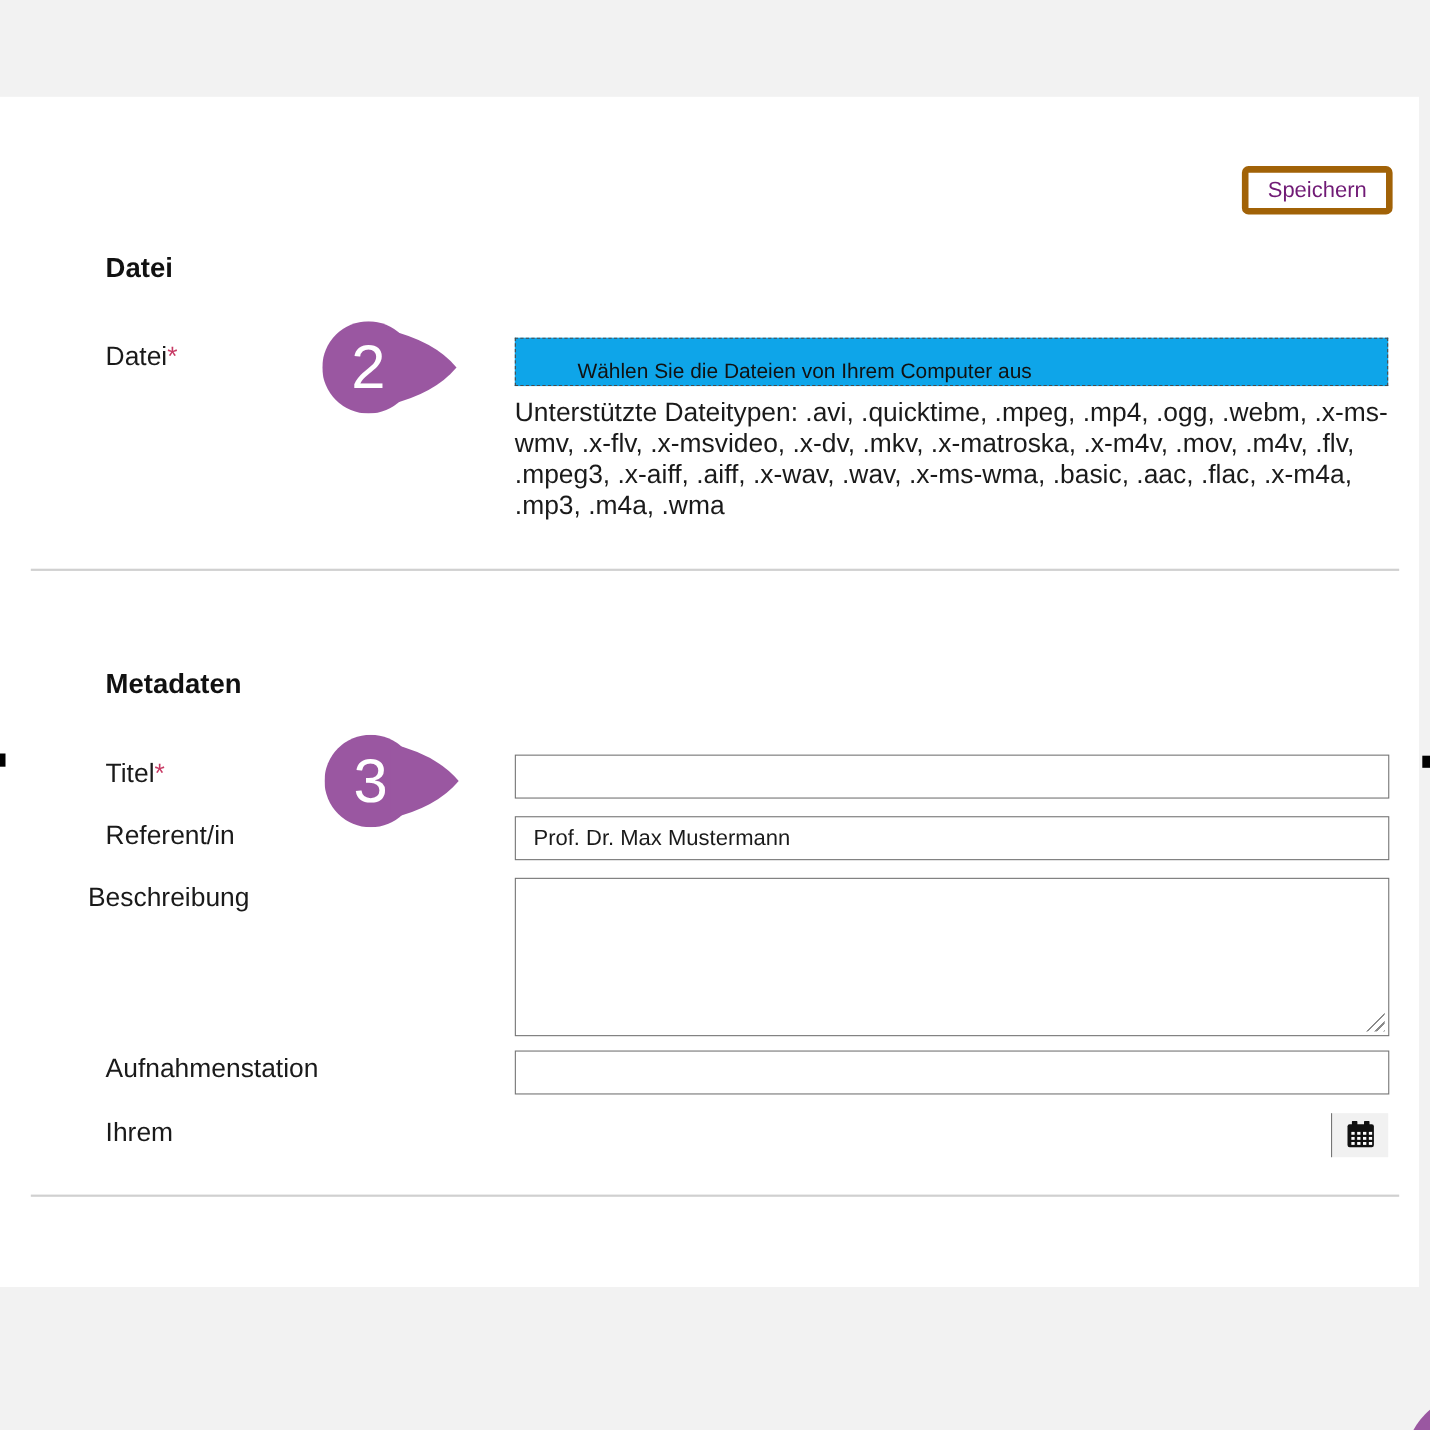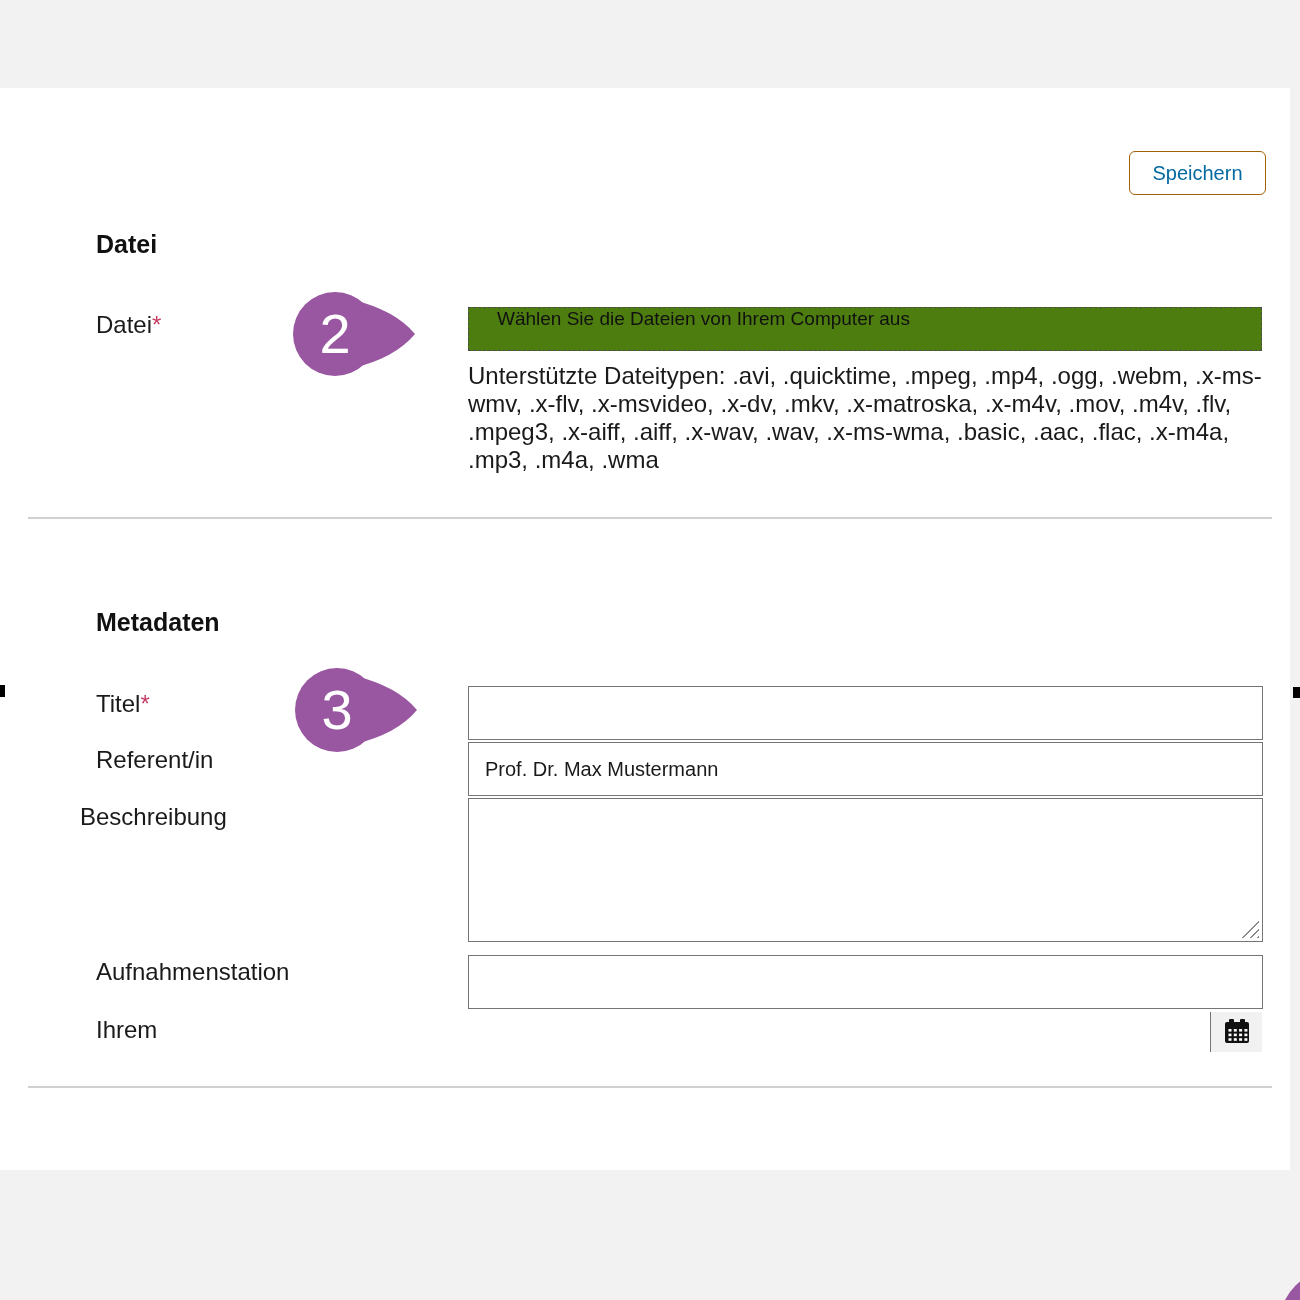--- a/index.html
+++ b/index.html
@@ -13,46 +13,46 @@
   }
   .page { position: absolute; inset: 0; background: #f2f2f2; }
   .panel {
     position: absolute; left: 0; top: 88px; width: 1290px; height: 1082px;
     background: #ffffff;
   }
   .abs { position: absolute; margin-left: 44px; }
 
   .save-btn {
     position: absolute; left: 1129px; top: 151px; width: 137px; height: 44px;
-    background: #fff; border: 1px solid #a16207; border-radius: 6px;
-    font-family: inherit; font-size: 20px; color: #0369a1; cursor: pointer;
+    background: #fff; border: 6px solid #a16207; border-radius: 6px;
+    font-family: inherit; font-size: 20px; color: #701a75; cursor: pointer;
     display: flex; align-items: center; justify-content: center;
   }
 
   .section-heading { font-size: 25px; font-weight: 700; color: #111; }
   .field-label { font-size: 24px; color: #1a1a1a; }
   .req { color: #c73a64; }
 
   .choose-box {
     position: absolute; left: 468px; top: 307px; width: 794px; height: 44px;
-    border: 1px dashed #4a4a4a; background: #4d7c0f; cursor: pointer;
-    display: flex; align-items: flex-start; padding-left: 28px;
+    border: 1px dashed #4a4a4a; background: #0ea5e9; cursor: pointer;
+    display: flex; align-items: flex-end; padding-left: 56px;
     font-size: 19px; color: #111;
   }
   .helper-wrap {
     position: absolute; left: 468px; top: 362px; width: 800px;
     font-size: 24px; line-height: 28px; color: #1a1a1a;
   }
 
   .divider {
     position: absolute; left: 28px; width: 1244px; height: 2px; background: #d0d0d0;
   }
 
   .text-input {
-    position: absolute; left: 468px; width: 795px; height: 54px;
+    position: absolute; left: 468px; width: 795px; height: 40px;
     border: 1px solid #757575; background: #fff; border-radius: 0;
     font-family: inherit; font-size: 20px; color: #1a1a1a; padding: 0 16px;
   }
   .text-input::placeholder { color: #8a8a8a; opacity: 1; }
   .textarea {
     position: absolute; left: 468px; top: 798px; width: 795px; height: 144px;
     border: 1px solid #757575; background: #fff; resize: none;
     font-family: inherit; font-size: 20px; color: #1a1a1a; padding: 8px 16px;
   }
   .resize-grip {

